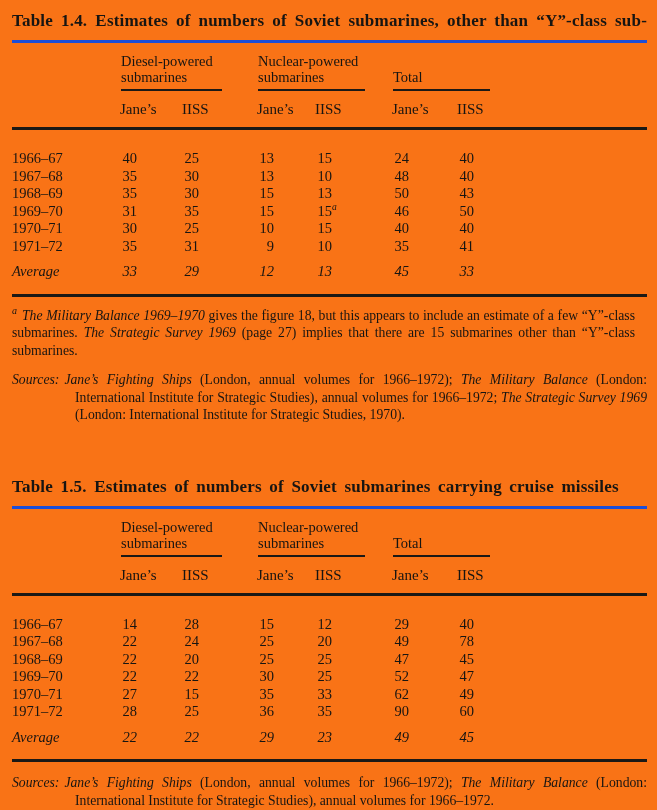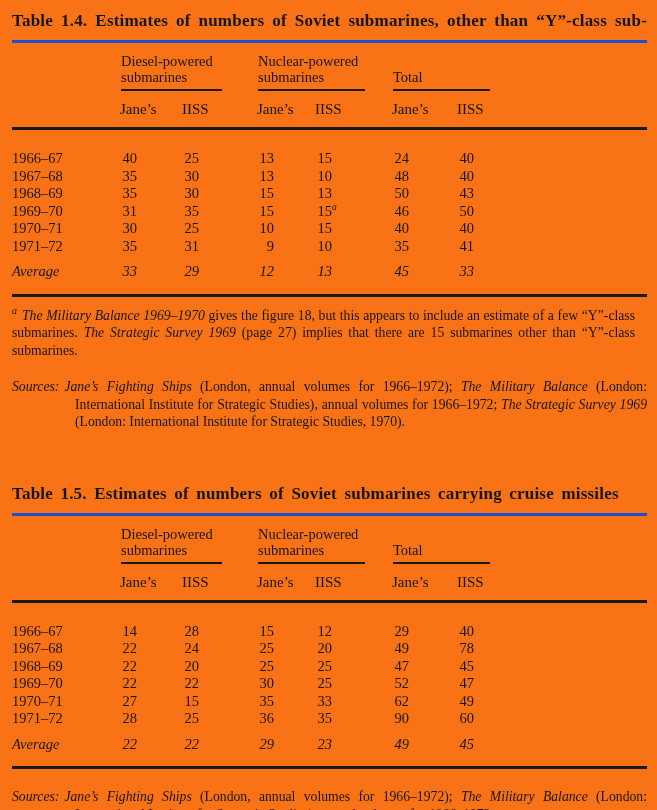--- a/index.html
+++ b/index.html
@@ -36,21 +36,21 @@
   tbody.avg-body td{
     font-style:italic;padding-top:8px;padding-bottom:13px;
     border-bottom:3px solid #1b1916;
   }
   .footnote{
     margin:10px 12px 0 0;font-size:13.7px;line-height:17.5px;text-align:justify;
   }
   .fnm{font-size:10px;font-style:italic;margin-right:5px;vertical-align:super;line-height:0;}
   .it{font-style:italic;}
   .sources{
-    margin:19px 0 0 0;font-size:13.7px;line-height:17.5px;text-align:justify;
+    margin:12px 0 0 0;font-size:13.7px;line-height:17.5px;text-align:justify;
     padding-left:63px;text-indent:-63px;
   }
   .src-label{font-style:italic;margin-right:5px;}
   .gap-between{height:52px;}
 </style>
 </head>
 <body>
 
 <div class="page">
 

